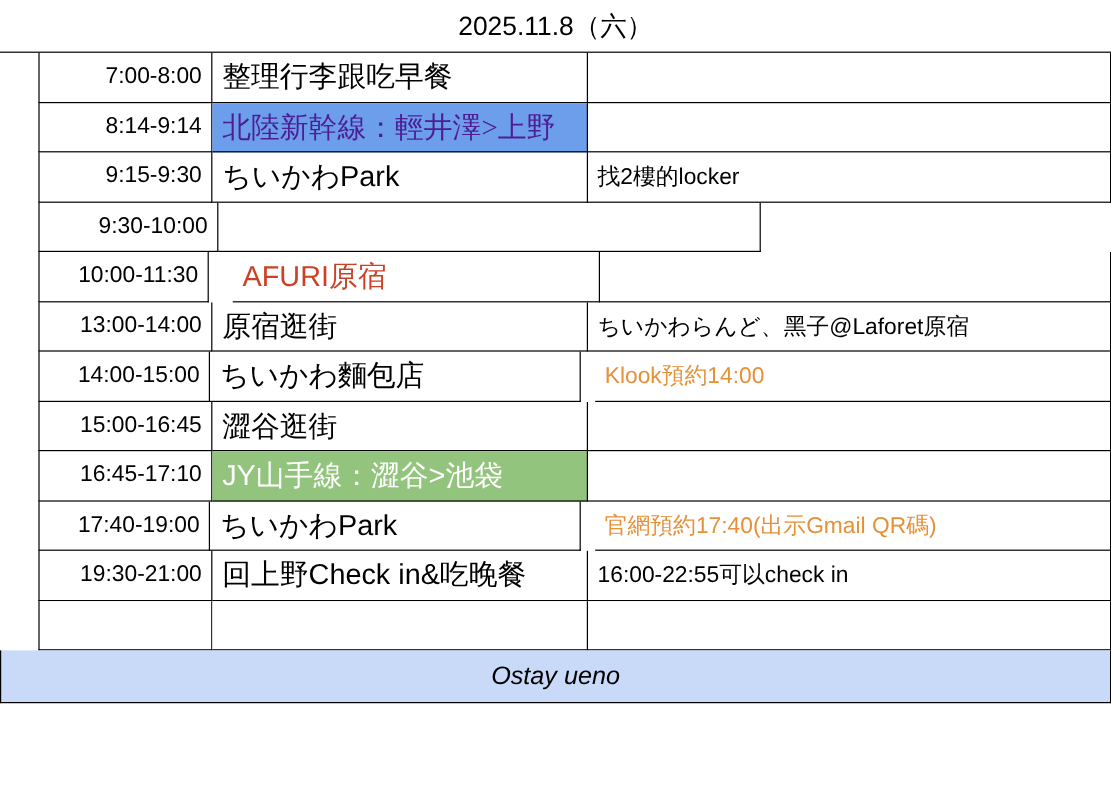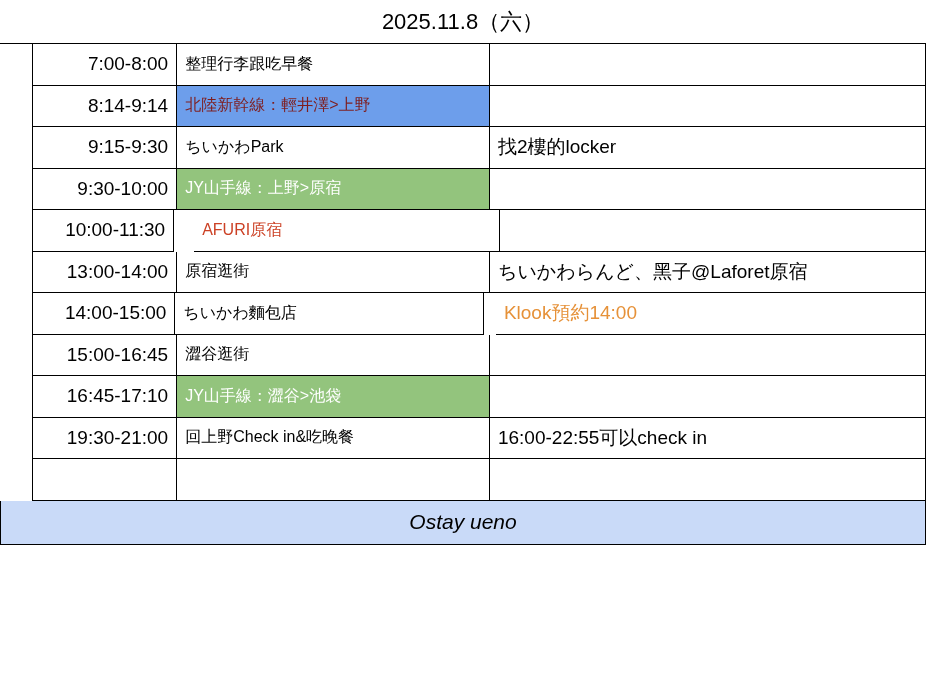--- a/index.html
+++ b/index.html
@@ -62,40 +62,40 @@
   .col-time {
     width: 150px;
     justify-content: flex-end;
     font-size: 19px;
     border-left: 1px solid #000;
     margin-left: 32px;
   }
   .col-main {
     width: 324px;
     justify-content: flex-start;
-    font-size: 16px;
+    font-size: 24px;
   }
   .col-note {
     width: 452px;
     justify-content: flex-start;
     font-size: 19px;
   }
   
   .footer-row .cell {
     justify-content: center;
     font-size: 21px;
     height: 44px;
     width: 100%;
     background: #c9daf8;
     border-left: 1px solid #000;
     border-bottom: 1px solid #000;
     font-style: italic;
   }
   
-  .fill-blue { background: #6d9eeb; color: #7f1d1d; }
+  .fill-blue { background: #6d9eeb; color: #4c1d95; font-family: Liberation Serif, serif; }
   .fill-green { background: #93c47d; color: #ffffff; }
   .text-red { color: #cc4125; margin-left: 20px; }
   .text-orange { color: #e69138; margin-left: 12px; }
   .empty-row .col-time,
   .empty-row .col-main,
   .empty-row .col-note { background: #ffffff; }
 </style>
 </head>
 <body>
 
@@ -119,21 +119,20 @@
   </div>
 
   <div class="row data-row">
     <div class="cell col-time">9:15-9:30</div>
     <div class="cell col-main">ちいかわPark</div>
     <div class="cell col-note">找2樓的locker</div>
   </div>
 
   <div class="row data-row">
     <div class="cell col-time">9:30-10:00</div>
-    <div class="cell col-main fill-green">JY山手線：上野&gt;原宿</div>
     <div class="cell col-note"></div>
   </div>
 
   <div class="row data-row">
     <div class="cell col-time">10:00-11:30</div>
     <div class="cell col-main text-red">AFURI原宿</div>
     <div class="cell col-note"></div>
   </div>
 
 
@@ -154,20 +153,25 @@
     <div class="cell col-main">澀谷逛街</div>
     <div class="cell col-note"></div>
   </div>
 
   <div class="row data-row">
     <div class="cell col-time">16:45-17:10</div>
     <div class="cell col-main fill-green">JY山手線：澀谷&gt;池袋</div>
     <div class="cell col-note"></div>
   </div>
 
+  <div class="row data-row">
+    <div class="cell col-time">17:40-19:00</div>
+    <div class="cell col-main">ちいかわPark</div>
+    <div class="cell col-note text-orange">官網預約17:40(出示Gmail QR碼)</div>
+  </div>
 
   <div class="row data-row">
     <div class="cell col-time">19:30-21:00</div>
     <div class="cell col-main">回上野Check in&amp;吃晚餐</div>
     <div class="cell col-note">16:00-22:55可以check in</div>
   </div>
 
   <div class="row data-row empty-row">
     <div class="cell col-time"></div>
     <div class="cell col-main"></div>

